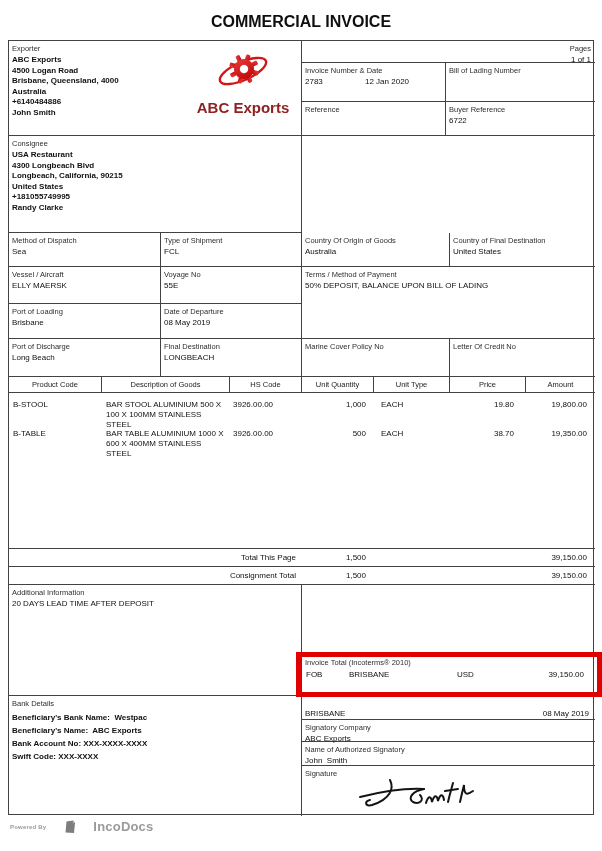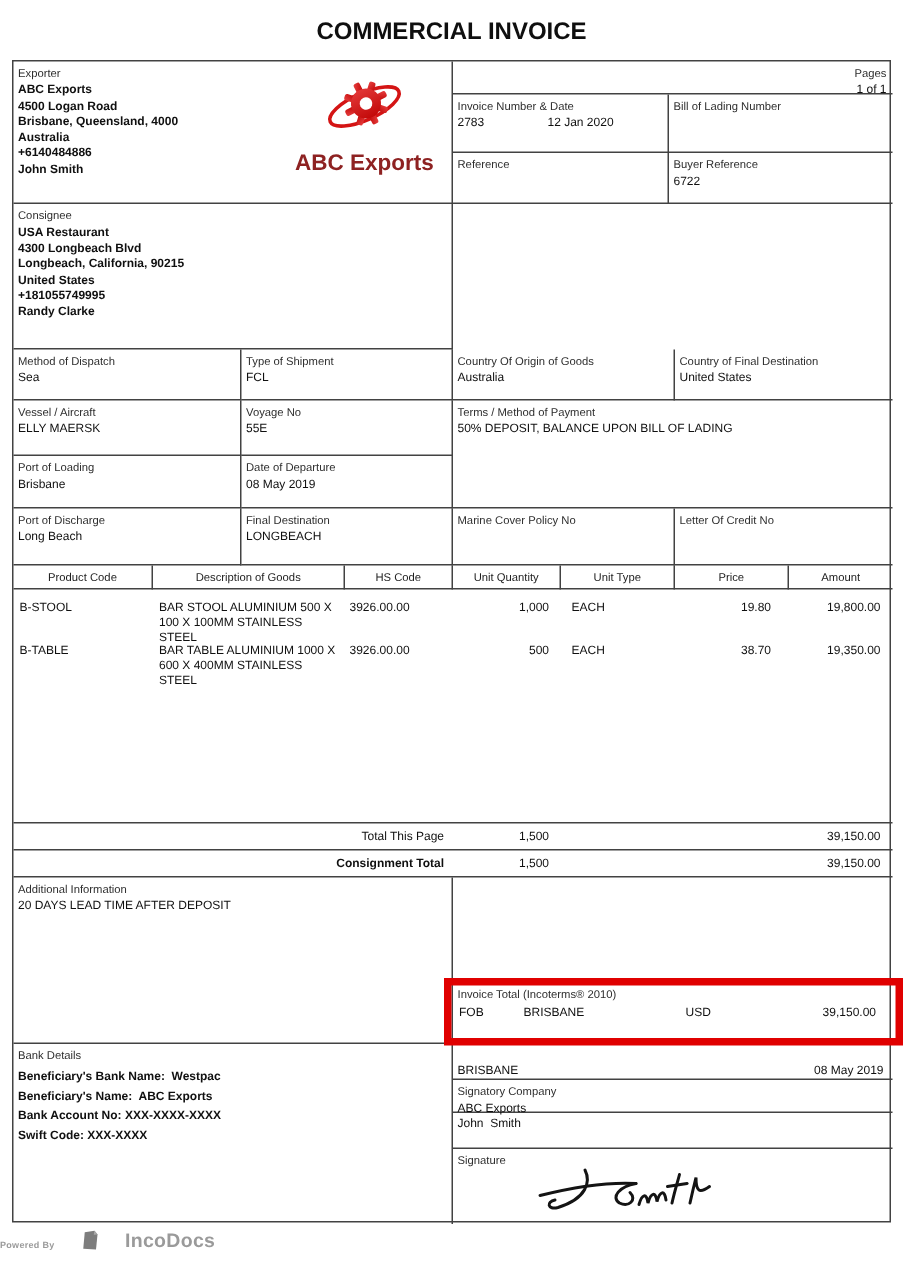--- a/index.html
+++ b/index.html
@@ -15,21 +15,21 @@
   .lbl{display:block;font-size:7.5px;line-height:9px;color:#2e2e2e;padding:3px 3px 0 3px}
   .val{font-weight:400;font-size:8px;line-height:10px;color:#101010;padding:2px 3px 0 3px}
   .lines div{font-weight:700;font-size:8px;line-height:10.5px;padding:0 3px;color:#101010}
   .pre{white-space:pre-wrap}
   .hdr{font-size:7.5px;color:#1d1d1d;text-align:center;padding-top:3px}
   .abs{position:absolute}
   .tr{text-align:right}
   .logo-wrap{position:absolute;left:175px;top:6px;width:118px;text-align:center}
   .logo-text{font-size:15px;font-weight:700;margin-top:2px}
   .red-box{position:absolute;left:287px;top:611px;width:306px;height:45px;border:5px solid #E00000;pointer-events:none}
-  .footer{position:absolute;left:0;top:819px;display:flex;align-items:flex-end;gap:17px}
+  .footer{position:absolute;left:10px;top:819px;display:flex;align-items:center;gap:17px}
   .powered{font-size:6px;font-weight:700;color:#9a9a9a;letter-spacing:.2px}
   .brand{font-size:13px;font-weight:700;color:#9a9a9a;letter-spacing:.2px}
   .sigbox svg{position:absolute;left:54px;top:9px}
 </style>
 </head>
 <body>
 
 <div class="title">COMMERCIAL INVOICE</div>
 
 <div id="doc">
@@ -189,21 +189,21 @@
       <div class="abs val tr" style="left:500px;top:0;width:81px">19,350.00</div>
     </div>
   </div>
 
   <div class="cell bB" style="left:0;top:508px;width:586px;height:18px">
     <div class="abs val tr" style="left:100px;top:2px;width:190px;font-weight:400">Total This Page</div>
     <div class="abs val tr" style="left:293px;top:2px;width:67px">1,500</div>
     <div class="abs val tr" style="left:500px;top:2px;width:81px">39,150.00</div>
   </div>
   <div class="cell bB" style="left:0;top:526px;width:586px;height:18px">
-    <div class="abs val tr" style="left:100px;top:2px;width:190px;font-weight:700">Consignment Total</div>
+    <div class="abs val tr" style="left:100px;top:2px;width:190px;font-weight:400">Consignment Total</div>
     <div class="abs val tr" style="left:293px;top:2px;width:67px">1,500</div>
     <div class="abs val tr" style="left:500px;top:2px;width:81px">39,150.00</div>
   </div>
 
   <div class="cell bR bB" style="left:0;top:544px;width:293px;height:111px">
     <span class="lbl">Additional Information</span>
     <div class="val">20 DAYS LEAD TIME AFTER DEPOSIT</div>
   </div>
   <div class="cell bT bB" style="left:293px;top:613px;width:293px;height:42px">
     <span class="lbl">Invoice Total (Incoterms® 2010)</span>
@@ -224,20 +224,21 @@
   </div>
   <div class="cell bB" style="left:293px;top:655px;width:293px;height:24px">
     <div class="abs val" style="left:0;top:11px">BRISBANE</div>
     <div class="abs val tr" style="right:3px;top:11px">08 May 2019</div>
   </div>
   <div class="cell bB" style="left:293px;top:679px;width:293px;height:22px">
     <span class="lbl">Signatory Company</span>
     <div class="val">ABC Exports</div>
   </div>
   <div class="cell bB" style="left:293px;top:701px;width:293px;height:24px">
+    <span class="lbl">Name of Authorized Signatory</span>
     <div class="val pre">John  Smith</div>
   </div>
   <div class="cell sigbox" style="left:293px;top:725px;width:293px;height:50px">
     <span class="lbl">Signature</span>
     <svg width="120" height="38" viewBox="0 0 120 38">
       <g fill="none" stroke="#141414" stroke-width="2" stroke-linecap="round">
         <path d="M4,22 C28,16 50,13 68,14"></path>
         <path d="M34,5 C38,13 35,24 16,30 C9,32 8,26 14,25"></path>
         <path d="M68,14 C57,16 51,23 57,27 C63,30 69,25 64,20"></path>
         <path d="M70,28 c2,-7 5,-8 6,-1 c2,-7 5,-8 6,-1 c2,-7 5,-8 6,-1"></path>

